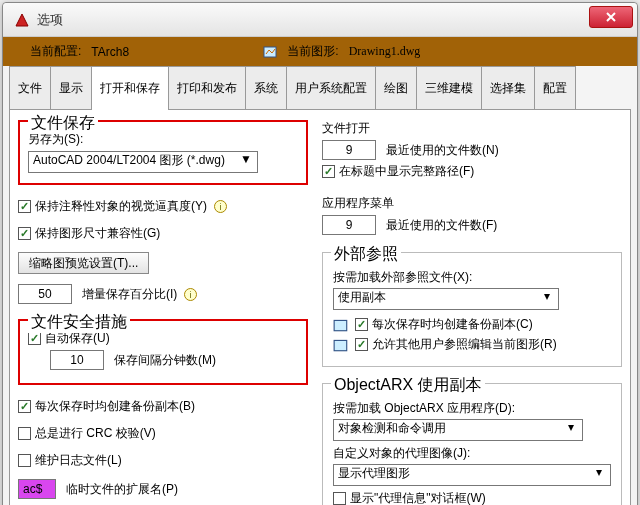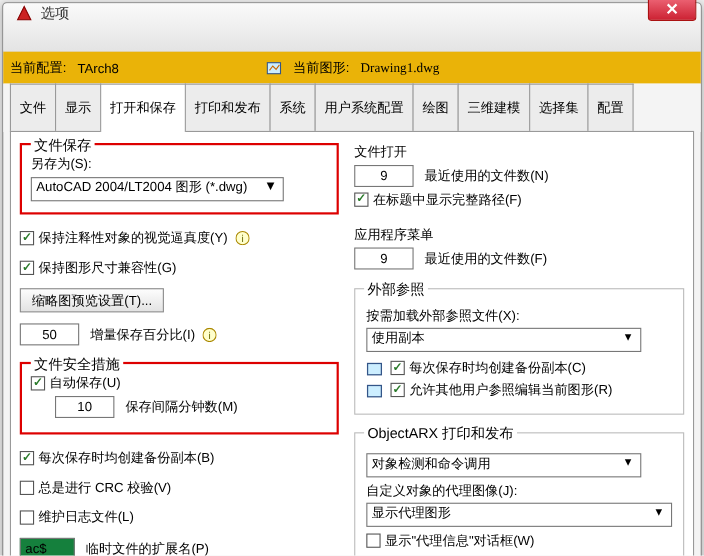--- a/index.html
+++ b/index.html
@@ -1,49 +1,49 @@
 <!DOCTYPE html>
 <html><head>
 <meta charset="utf-8">
 <style>
 *{box-sizing:border-box;margin:0;padding:0}
 body{font-family:"Microsoft YaHei",SimSun,Arial,sans-serif;font-size:12px;background:#eee;width:640px;height:505px;overflow:hidden}
 .win{width:636px;margin:2px;background:#f4f4f4;border:1px solid #888;border-radius:4px 4px 0 0;box-shadow:0 2px 8px rgba(0,0,0,.3)}
-.titlebar{height:44px;background:linear-gradient(#fafafa,#e4e4e4);border-bottom:1px solid #ccc;display:flex;align-items:flex-start;padding:0 4px;border-radius:4px 4px 0 0}
+.titlebar{height:34px;background:linear-gradient(#fafafa,#e4e4e4);border-bottom:1px solid #ccc;display:flex;align-items:center;padding:0 4px;border-radius:4px 4px 0 0}
 .appicon{width:18px;height:18px;margin:0 6px;display:flex;align-items:center;justify-content:center}
 .appicon svg{width:16px;height:16px}
 .titletxt{flex:1;font-size:13px;color:#333}
 .closebtn{width:44px;height:22px;background:linear-gradient(#e67,#c23);border:1px solid #a11;border-radius:3px;color:#fff;display:flex;align-items:center;justify-content:center;font-weight:bold;margin-top:-6px}
 .closebtn svg{width:12px;height:12px}
-.cfgrow{padding:6px 6px;display:flex;align-items:center;gap:6px;background:#eab308}
+.cfgrow{padding:6px 27px;display:flex;align-items:center;gap:6px;background:#a16207}
 .cfgrow .lbl{margin-right:4px}
 .cfgrow .val{min-width:120px}
 .cfgrow .spacer{width:40px}
 .smallicon{display:inline-block;width:16px;height:14px;margin-right:2px;vertical-align:middle}
 .tabs{display:flex;padding:0 6px;background:#f4f4f4}
 .tab{border:1px solid #999;border-bottom:none;padding:13px 8px;background:#ececec;font-size:12px;cursor:pointer;margin-right:-1px}
 .tab.active{background:#fff;position:relative;z-index:2}
 .panel{border:1px solid #999;margin:0 6px 6px;background:#fff;padding:10px 8px 8px;position:relative;top:-1px;height:410px;display:flex;gap:14px}
 .col{flex:1;display:flex;flex-direction:column;gap:4px}
 .grp{border:1px solid #bbb;padding:16px 10px 10px;position:relative;margin:6px 0}
-.grp-title{position:absolute;top:-9px;left:8px;background:#fff;padding:0 3px;font-size:13px}
+.grp-title{position:absolute;top:-9px;left:8px;background:#fff;padding:0 3px;font-size:16px}
 .redbox{border:2px solid #d00;padding:6px 8px 10px;position:relative;margin-bottom:6px}
 .redbox .grp-title{position:absolute;top:-9px;left:8px;background:#fff;padding:0 3px}
 .lblrow{margin:3px 0;display:flex;align-items:center;gap:4px}
 .dropdown{display:inline-flex;align-items:flex-start;border:1px solid #777;background:#fff;height:22px;padding:0 4px;width:230px;justify-content:space-between}
 .dropdown .dd-arrow{width:14px;text-align:center}
 .chk{width:13px;height:13px;border:1px solid #555;background:#fff;display:inline-flex;align-items:center;justify-content:center;vertical-align:middle;flex-shrink:0}
 .chk.on::after{content:"✓";color:#2a7a2a;font-size:11px;line-height:1;font-weight:bold}
 .qicon{width:14px;height:14px;display:inline-flex;align-items:center;justify-content:center;margin-left:2px}
 .qicon svg{width:13px;height:13px}
 .numbox{border:1px solid #777;background:#fff;width:54px;height:20px;text-align:center;display:inline-flex;align-items:center;justify-content:center;margin-right:6px}
 .btn{border:1px solid #888;background:linear-gradient(#fdfdfd,#e3e3e3);padding:2px 10px;height:22px;display:inline-flex;align-items:center;cursor:pointer}
 .btnrow{padding:6px 10px;display:flex;justify-content:flex-end;gap:8px;background:#f4f4f4}
 .mini-icon{width:16px;height:16px;display:inline-flex;align-items:center;justify-content:center;vertical-align:middle;margin-right:2px}
-.txtin{border:1px solid #777;background:#15803d;width:50px;height:20px;padding:0 4px;display:inline-flex;align-items:center}
+.txtin{border:1px solid #777;background:#d946ef;width:38px;height:20px;padding:0 4px;display:inline-flex;align-items:center}
 </style>
 </head>
 <body>
 
 <div class="win">
   <div class="titlebar">
     <span class="appicon">
       <svg viewBox="0 0 16 16">
           <path d="M2 14 L8 2 L14 14 Z" fill="#c22" stroke="#800"></path>
         </svg>
@@ -178,21 +178,21 @@
         <div>应用程序菜单</div>
         <div class="lblrow">
           <span class="numbox">9</span>
           <span>最近使用的文件数(F)</span>
         </div>
       </div>
 
       <div class="grp" style="margin-top:10px">
         <span class="grp-title">外部参照</span>
         <div>按需加载外部参照文件(X):</div>
-        <div class="dropdown" style="width:250px;margin-top:2px">
+        <div class="dropdown" style="width:226px;margin-top:2px">
           <span>使用副本</span>
           <span class="dd-arrow">▾</span>
         </div>
         <div class="lblrow" style="margin-top:6px">
           <span class="mini-icon">
               <svg viewBox="0 0 14 14">
                 <rect x="1" y="3" width="11" height="9" fill="#cef" stroke="#358"></rect>
               </svg>
             </span>
           <span class="chk on"></span>
@@ -203,21 +203,22 @@
               <svg viewBox="0 0 14 14">
                 <rect x="1" y="3" width="11" height="9" fill="#cef" stroke="#358"></rect>
               </svg>
             </span>
           <span class="chk on"></span>
           <span>允许其他用户参照编辑当前图形(R)</span>
         </div>
       </div>
 
       <div class="grp">
-        <span class="grp-title">ObjectARX 打印和发布</span>
+        <span class="grp-title">ObjectARX 使用副本</span>
+        <div>按需加载 ObjectARX 应用程序(D):</div>
         <div class="dropdown" style="width:250px;margin-top:2px">
           <span>对象检测和命令调用</span>
           <span class="dd-arrow">▾</span>
         </div>
         <div style="margin-top:4px">自定义对象的代理图像(J):</div>
         <div class="dropdown" style="width:278px;margin-top:2px">
           <span>显示代理图形</span>
           <span class="dd-arrow">▾</span>
         </div>
         <div class="lblrow" style="margin-top:4px">

